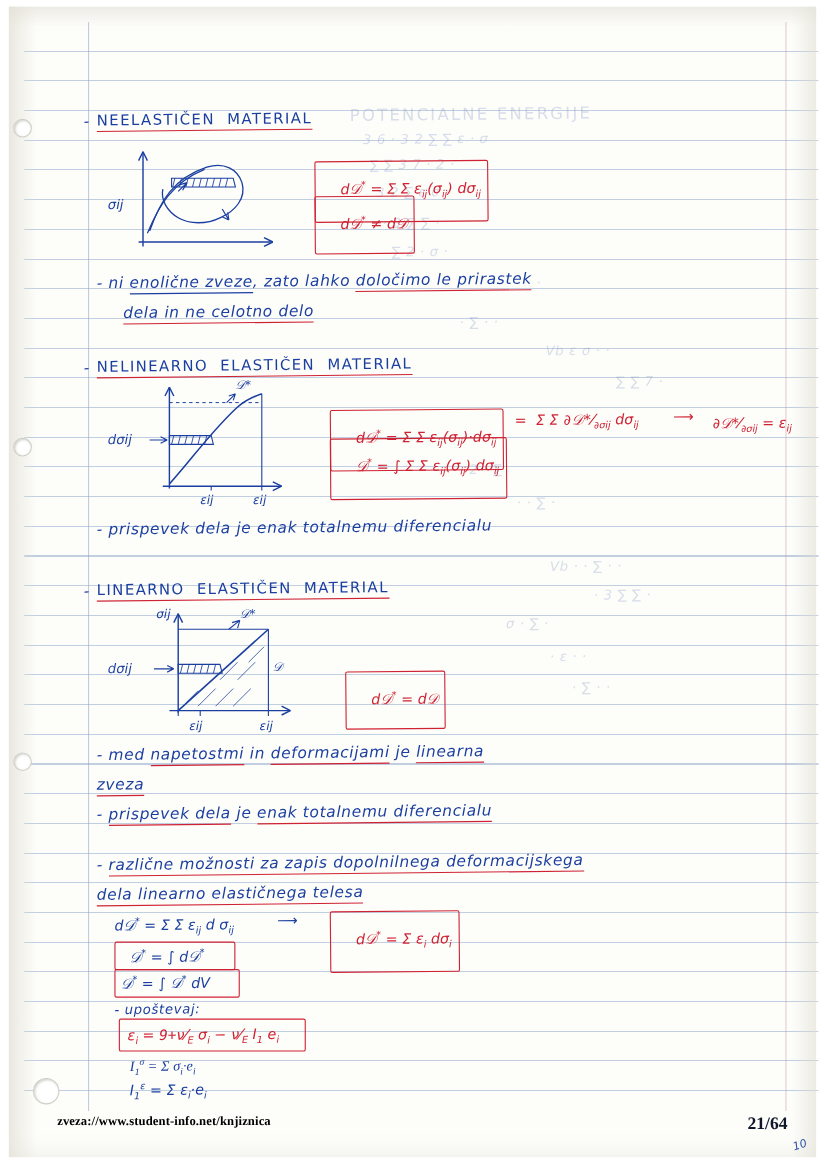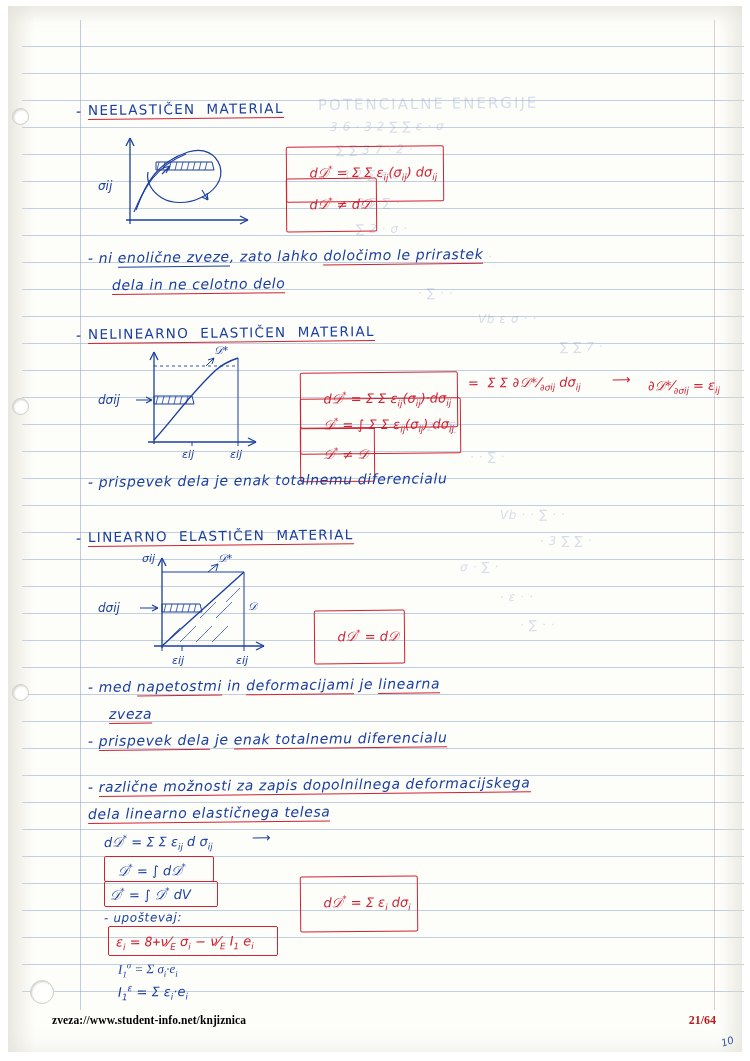--- a/index.html
+++ b/index.html
@@ -162,22 +162,22 @@
     font-weight: bold;
     font-size: 11.5px;
     color: #000000;
     letter-spacing: 0.1px;
   }
   .footer-page {
     position: absolute;
     right: 34px; top: 1013px;
     font-family: "Liberation Serif", serif;
     font-weight: bold;
-    font-size: 12px;
-    color: #b91c1c;
+    font-size: 16px;
+    color: #0f172a;
   }
   .corner-num {
     position: absolute;
     right: 16px; top: 1036px;
     font-family: "DejaVu Sans", sans-serif;
     font-style: italic;
     font-size: 10px;
     color: #2a4fa8;
     transform: rotate(-18deg);
   }
@@ -199,21 +199,21 @@
   <div class="hole h4"></div>
 
   <div class="ink faint hand cap" style="left:318px; top:96px; font-size:15px; letter-spacing:2px;">POTENCIALNE ENERGIJE</div>
   <div class="ink faint hand sm" style="left:330px; top:120px;">3 6 · 3 2 ∑ ∑ ε · σ</div>
   <div class="ink faint hand sm" style="left:336px; top:143px;">∑ ∑ 3 7 · 2 ·</div>
   <div class="ink faint hand sm" style="left:342px; top:168px;text-align:right;">3 2 ∑ ε σ ·</div>
   <div class="ink faint hand sm" style="left:348px; top:196px;">· 3 ∑ ∑ ·</div>
   <div class="ink faint hand sm" style="left:356px; top:222px;">∑ 2 · σ ·</div>
   <div class="ink faint hand sm" style="left:470px; top:250px;">· · ·</div>
   <div class="ink faint hand sm" style="left:418px; top:286px;">· ∑ · ·</div>
-  <div class="ink faint hand sm" style="left:478px; top:312px;">Vb ε σ · ·</div>
+  <div class="ink faint hand sm" style="left:496px; top:312px;">Vb ε σ · ·</div>
   <div class="ink faint hand sm" style="left:560px; top:340px;">∑ ∑ 7 ·</div>
   <div class="ink faint hand sm" style="left:418px; top:420px;">· 2 · ∑</div>
   <div class="ink faint hand sm" style="left:470px; top:450px;">· · ∑ ·</div>
   <div class="ink faint hand sm" style="left:500px; top:508px;">Vb · · ∑ · ·</div>
   <div class="ink faint hand sm" style="left:540px; top:534px;">· 3 ∑ ∑ ·</div>
   <div class="ink faint hand sm" style="left:460px; top:560px;">σ · ∑ ·</div>
   <div class="ink faint hand sm" style="left:500px; top:590px;">· ε · ·</div>
   <div class="ink faint hand sm" style="left:520px; top:618px;">· ∑ · ·</div>
 
   <div class="ink blue hand" style="left:76px; top:103px;">-</div>
@@ -278,23 +278,20 @@
 
   <div class="fbox" style="left:300px; top:372px;">
     <span>d𝒟<sup>*</sup> = Σ Σ ε<sub>ij</sub>(σ<sub>ij</sub>)·dσ<sub>ij</sub></span>
   </div>
   <div class="fplain" style="left:468px; top:375px;text-align:right;">=  Σ Σ <tt style="font-style:italic">∂𝒟*</tt>⁄<sub>∂σij</sub> dσ<sub>ij</sub></div>
   <div class="fplain" style="left:612px; top:372px;">⟶</div>
   <div class="fplain" style="left:648px; top:378px;">∂𝒟*⁄<sub>∂σij</sub> = ε<sub>ij</sub></div>
 
   <div class="fbox" style="left:300px; top:398px;">
     <span>𝒟<sup>*</sup> = ∫ Σ Σ ε<sub>ij</sub>(σ<sub>ij</sub>) dσ<sub>ij</sub></span>
-  </div>
-  <div class="fbox" style="left:300px; top:428px;">
-    <span>𝒟<sup>*</sup> ≠ 𝒟</span>
   </div>
 
   <div class="ink blue hand" style="left:88px; top:474px;">- prispevek dela je enak totalnemu diferencialu</div>
 
   <div class="ink blue hand" style="left:76px; top:530px;">-</div>
   <div class="ink blue hand cap ul" style="left:88px; top:529px;">LINEARNO  ELASTIČEN  MATERIAL</div>
 
   <svg class="graph" style="left:96px; top:548px;" width="190" height="118" viewBox="0 0 190 118">
     <g stroke="#1b3fa0" fill="none" stroke-width="1.3">
       <path d="M66 10 L66 100"></path>
@@ -322,41 +319,41 @@
     <text x="140" y="116" fill="#1b3fa0" font-family="DejaVu Sans, sans-serif" font-style="italic" font-size="11">εij</text>
     <text x="122" y="14" fill="#1b3fa0" font-family="DejaVu Sans, sans-serif" font-style="italic" font-size="11">𝒟*</text>
     <text x="152" y="62" fill="#1b3fa0" font-family="DejaVu Sans, sans-serif" font-style="italic" font-size="11">𝒟</text>
   </svg>
 
   <div class="fbox" style="left:314px; top:610px;">
     <span>d𝒟<sup>*</sup> = d𝒟</span>
   </div>
 
   <div class="ink blue hand" style="left:88px; top:679px;">- med <span class="ul">napetostmi</span> in <span class="ul">deformacijami</span> je <span class="ul">linearna</span></div>
-  <div class="ink blue hand" style="left:88px; top:706px;margin-left:21px;"><span class="ul">zveza</span></div>
+  <div class="ink blue hand" style="left:88px; top:706px;"><span class="ul">zveza</span></div>
   <div class="ink blue hand" style="left:88px; top:733px;">- <span class="ul">prispevek dela</span> je <span class="ul">enak totalnemu diferencialu</span></div>
 
   <div class="ink blue hand" style="left:88px; top:779px;">- <span class="ul">različne možnosti za zapis dopolnilnega deformacijskega</span></div>
   <div class="ink blue hand" style="left:88px; top:806px;"><span class="ul">dela linearno elastičnega telesa</span></div>
 
   <div class="fblue" style="left:104px; top:833px;">d𝒟<sup>*</sup> = Σ Σ ε<sub>ij</sub> d σ<sub>ij</sub></div>
   <div class="fblue" style="left:252px; top:830px;">⟶</div>
-  <div class="fbox" style="left:300px; top:828px;margin-top:48px;">
+  <div class="fbox" style="left:300px; top:828px;">
     <span>d𝒟<sup>*</sup> = Σ ε<sub>i</sub> dσ<sub>i</sub></span>
   </div>
 
   <div class="fblue" style="left:118px; top:862px;">𝒟<sup>*</sup> = ∫ d𝒟<sup>*</sup></div>
   <div class="boxr" style="left:104px; top:856px; width:108px; height:24px;"></div>
 
   <div class="fblue" style="left:110px; top:886px;">𝒟<sup>*</sup> = ∫ 𝒟<sup>*</sup> dV</div>
   <div class="boxr" style="left:104px; top:881px; width:112px; height:24px;"></div>
 
   <div class="ink blue hand sm" style="left:104px; top:911px;">- upoštevaj:</div>
 
-  <div class="fplain" style="left:116px; top:934px;">ε<sub>i</sub> = <tt style="font-style:italic">8+ν</tt>⁄<sub>E</sub> σ<sub>i</sub> − <tt style="font-style:italic">ν</tt>⁄<sub>E</sub> I<sub>1</sub> e<sub>i</sub></div>
+  <div class="fplain" style="left:116px; top:934px;">ε<sub>i</sub> = <tt style="font-style:italic">9+ν</tt>⁄<sub>E</sub> σ<sub>i</sub> − <tt style="font-style:italic">ν</tt>⁄<sub>E</sub> I<sub>1</sub> e<sub>i</sub></div>
   <div class="boxr" style="left:108px; top:926px; width:168px; height:28px;"></div>
 
   <div class="fblue" style="left:118px; top:960px;font-family:Liberation Serif, serif;">I<sub>1</sub><sup>σ</sup> = Σ σ<sub>i</sub>·e<sub>i</sub></div>
   <div class="fblue" style="left:118px; top:983px;">I<sub>1</sub><sup>ε</sup> = Σ ε<sub>i</sub>·e<sub>i</sub></div>
 
   <div class="footer-url">zveza://www.student-info.net/knjiznica</div>
   <div class="footer-page">21/64</div>
   <div class="corner-num">10</div>
 </div>
 

